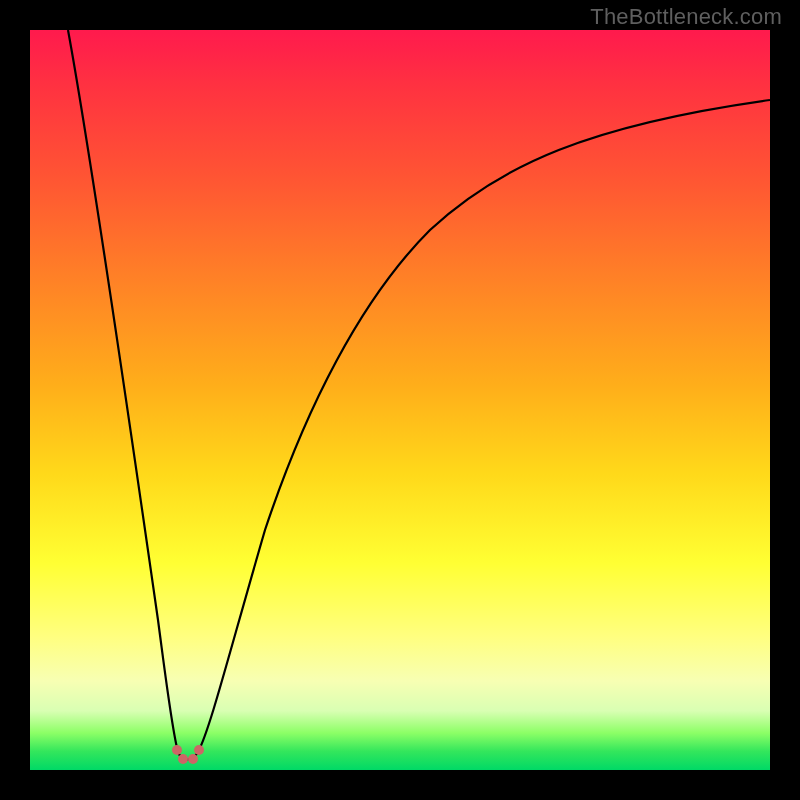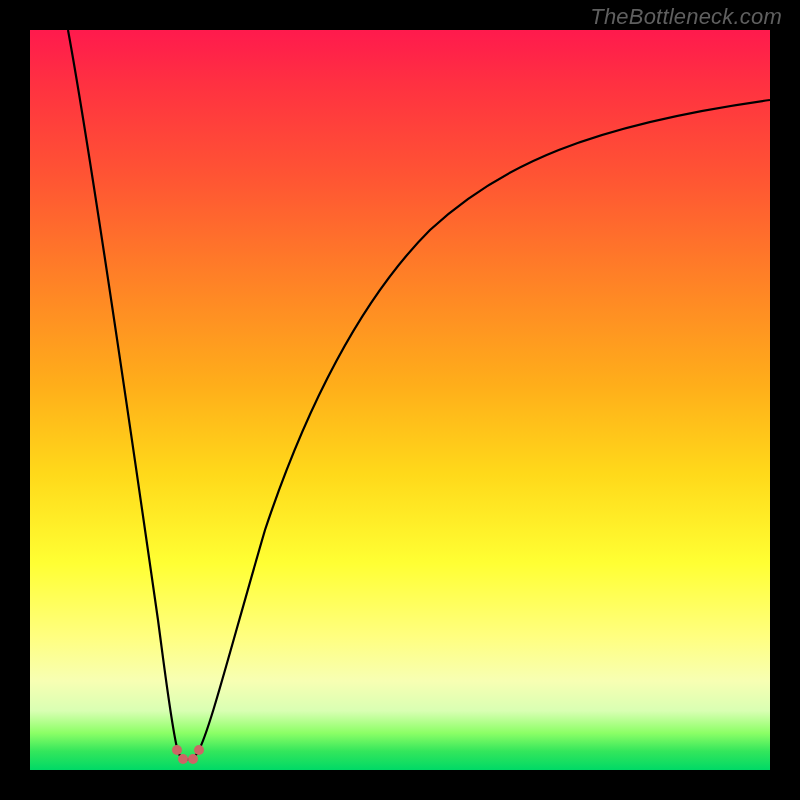--- a/index.html
+++ b/index.html
@@ -58,21 +58,20 @@
     height: 100%;
   }
   .watermark {
     position: absolute;
     top: 4px;
     right: 18px;
     color: #5f5f5f;
     font-size: 22px;
     font-weight: 500;
     letter-spacing: 0.2px;
-    font-style: italic;
   }
 </style>
 </head>
 <body>
 
 <div class="frame">
   <div class="watermark">TheBottleneck.com</div>
 
   <div class="plot-area">
     <div class="gradient"></div>

